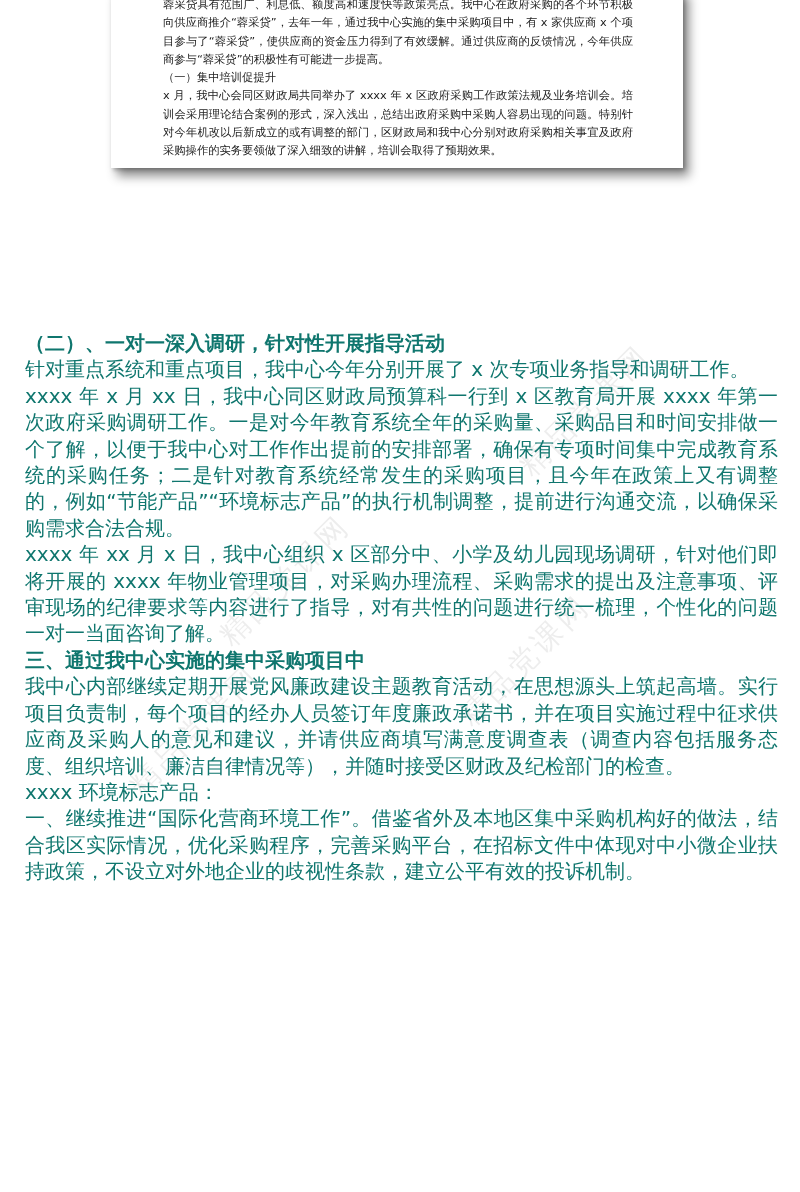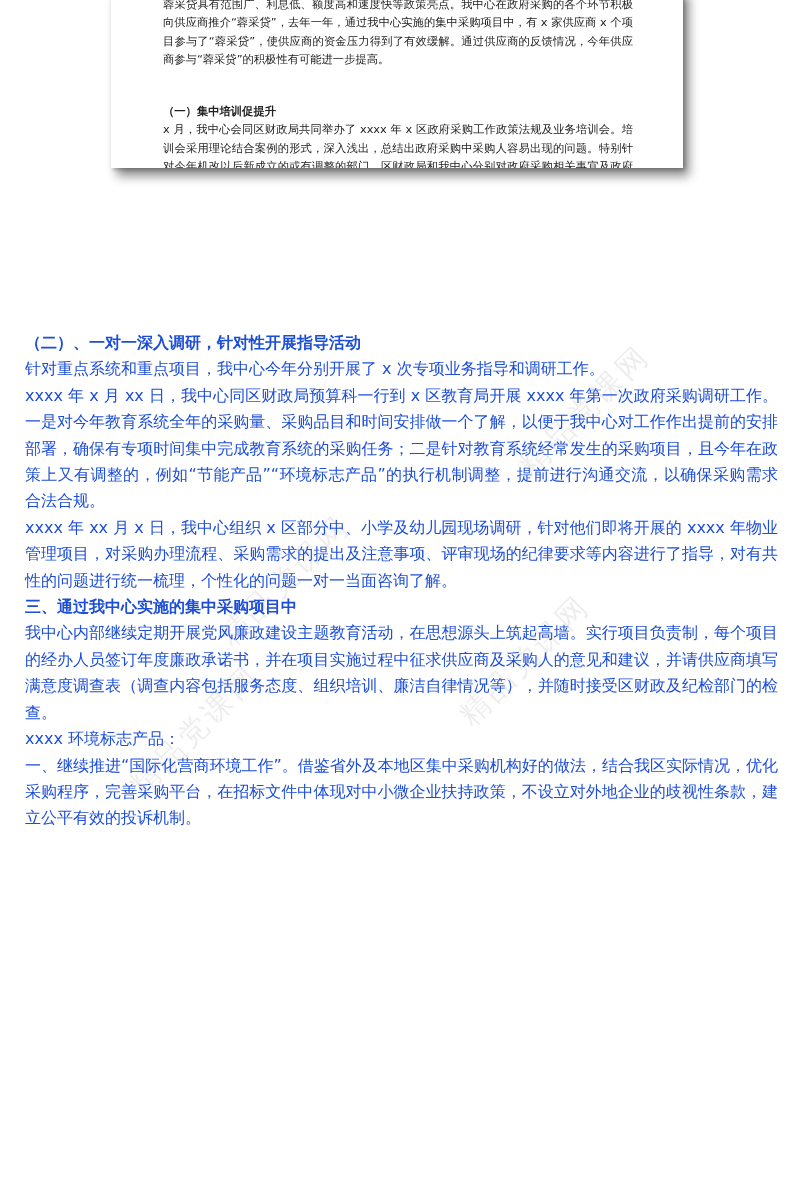--- a/index.html
+++ b/index.html
@@ -37,34 +37,33 @@
     }
     .preview-inner p {
       margin: 0;
       text-align: justify;
       text-align-last: left;
     }
     .preview-inner .h {
       font-weight: bold;
     }
     .preview-inner .h2 {
-      font-weight: bold;
+      font-weight: normal;
       padding-left: 0;
-      margin-top: 34px;
     }
 
     
     .doc {
       position: absolute;
       left: 25px;
       top: 330px;
       width: 753px;
-      font-size: 16px;
+      font-size: 20px;
       line-height: 26.4px;
-      color: #1d4ed8;
+      color: #0f766e;
     }
     .doc p {
       margin: 0;
       text-align: justify;
       text-align-last: left;
     }
     .doc .heading {
       font-weight: bold;
     }
 

